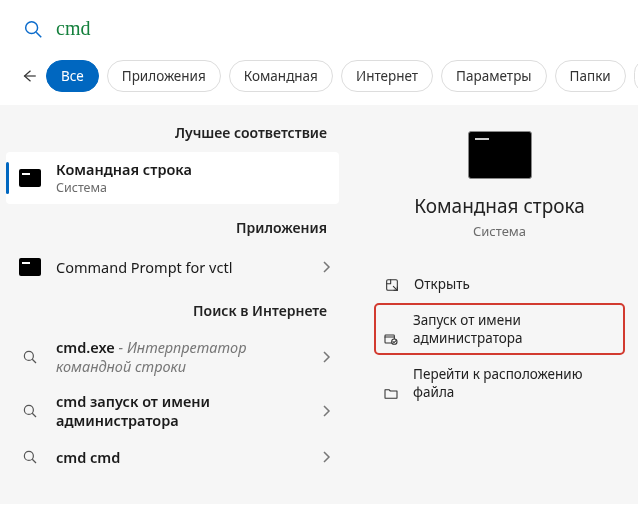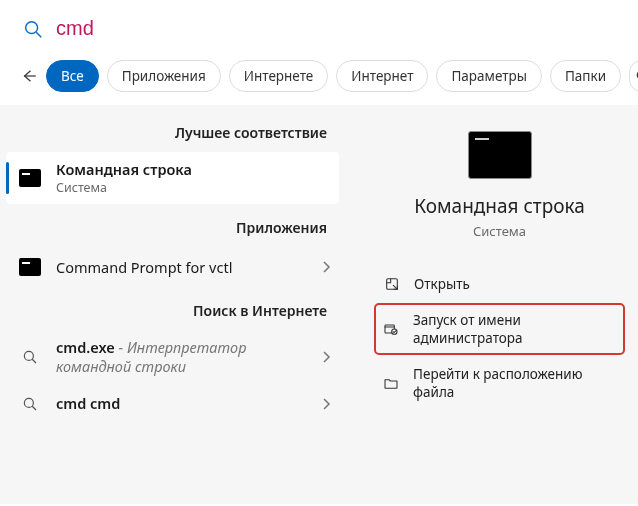--- a/index.html
+++ b/index.html
@@ -23,22 +23,22 @@
   .search-bar .search-icon {
     color: #0b6bcb;
     margin-right: 12px;
     display: flex;
   }
   .search-bar input {
     border: none;
     outline: none;
     font-size: 20px;
     flex: 1;
-    font-family: Liberation Sans, sans-serif;
-    color: #be185d;
+    font-family: Liberation Serif, serif;
+    color: #15803d;
   }
 
   
   .filters-row {
     display: flex;
     align-items: center;
     gap: 8px;
     padding: 4px 12px 12px 20px;
     overflow: hidden;
   }
@@ -191,21 +191,21 @@
   }
 
   .action-list {
     display: flex;
     flex-direction: column;
     gap: 4px;
     margin-top: 6px;
   }
   .action-item {
     display: flex;
-    align-items: center;
+    align-items: flex-end;
     gap: 14px;
     padding: 7px 8px;
     font-size: 13.5px;
     cursor: pointer;
     border-radius: 4px;
     color: #222;
   }
   .action-item.highlighted {
     outline: 2px solid #d23a2f;
     outline-offset: -1px;
@@ -233,21 +233,21 @@
   <input type="text" value="cmd" placeholder="" style="">
 </div>
 
 <div class="filters-row">
   <div class="back-btn">
     <svg width="18" height="18" viewBox="0 0 24 24" fill="none" stroke="#333" stroke-width="1.6">
       <polyline points="14 5 6 12 14 19"></polyline>
       <line x1="6" y1="12" x2="21" y2="12"></line>
     </svg>
   </div>
-  <div id="chips" style="display: contents;"><div class="chip active">Все</div><div class="chip">Приложения</div><div class="chip">Интернете</div><div class="chip">Интернет</div><div class="chip">Параметры</div><div class="chip">Папки</div></div>
+  <div id="chips" style="display: contents;"><div class="chip active">Все</div><div class="chip">Приложения</div><div class="chip">Командная</div><div class="chip">Интернет</div><div class="chip">Параметры</div><div class="chip">Папки</div></div>
   <div class="chip" style="padding:6px 6px;">Ф</div>
 
 </div>
 
 <div class="main">
 
   <div class="left-pane">
     <div class="section-title">Лучшее соответствие</div>
 
     <div class="result-item selected">
@@ -296,20 +296,36 @@
     </span>
         </div>
         <div class="result-item">
     <span class="result-icon search-glyph">
       <svg viewBox="0 0 24 24" fill="none" stroke="#555" stroke-width="1.6">
         <circle cx="10.5" cy="10.5" r="6"></circle>
         <line x1="15" y1="15" x2="20" y2="20"></line>
       </svg>
     </span>
     <div class="result-body">
+      <div class="result-title"><span class="match">cmd запуск от имени администратора</span><span class="result-desc-inline"></span></div>
+    </div>
+    <span class="result-chevron">
+      <svg width="9" height="14" viewBox="0 0 9 14" fill="none" stroke="#777" stroke-width="1.5">
+              <polyline points="2 2 7 7 2 12"></polyline>
+            </svg>
+    </span>
+        </div>
+        <div class="result-item">
+    <span class="result-icon search-glyph">
+      <svg viewBox="0 0 24 24" fill="none" stroke="#555" stroke-width="1.6">
+        <circle cx="10.5" cy="10.5" r="6"></circle>
+        <line x1="15" y1="15" x2="20" y2="20"></line>
+      </svg>
+    </span>
+    <div class="result-body">
       <div class="result-title"><span class="match">cmd cmd</span><span class="result-desc-inline"></span></div>
     </div>
     <span class="result-chevron">
       <svg width="9" height="14" viewBox="0 0 9 14" fill="none" stroke="#777" stroke-width="1.5">
               <polyline points="2 2 7 7 2 12"></polyline>
             </svg>
     </span>
         </div>
       </div>
   </div>

